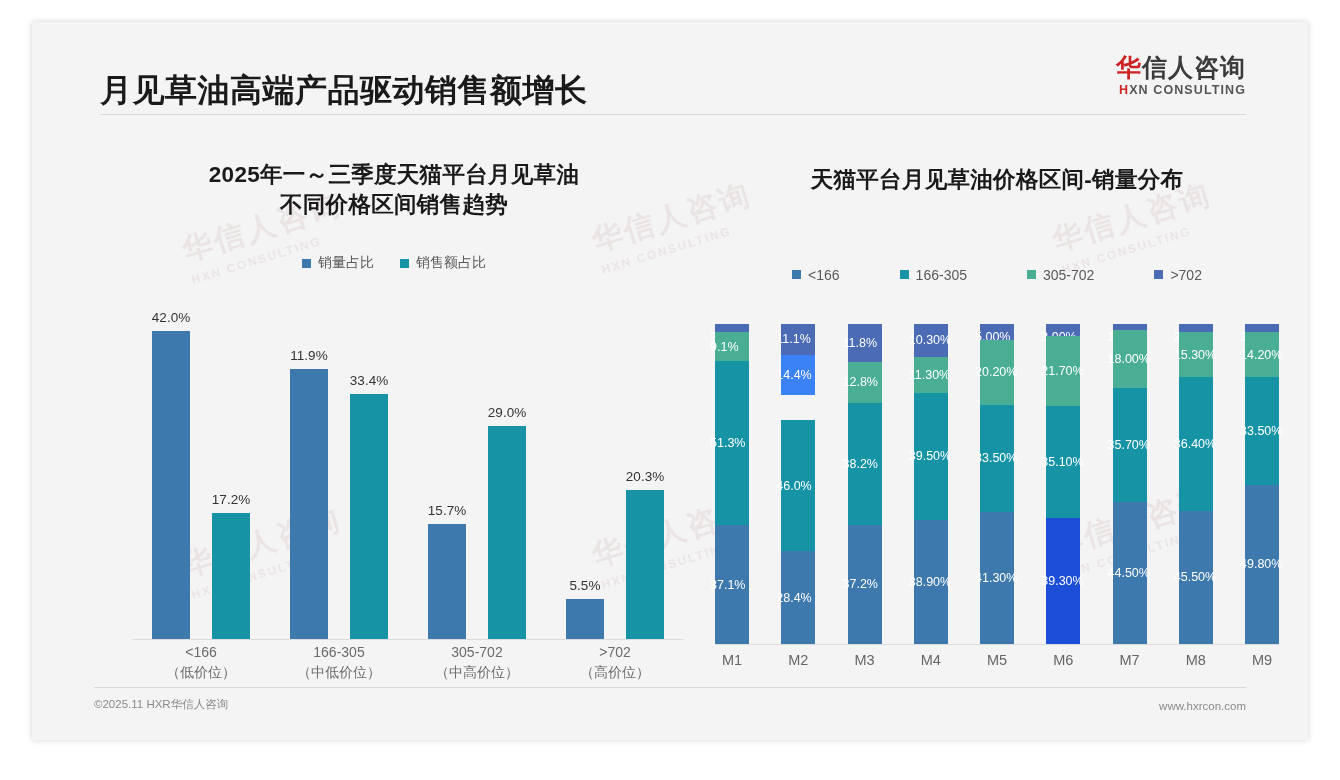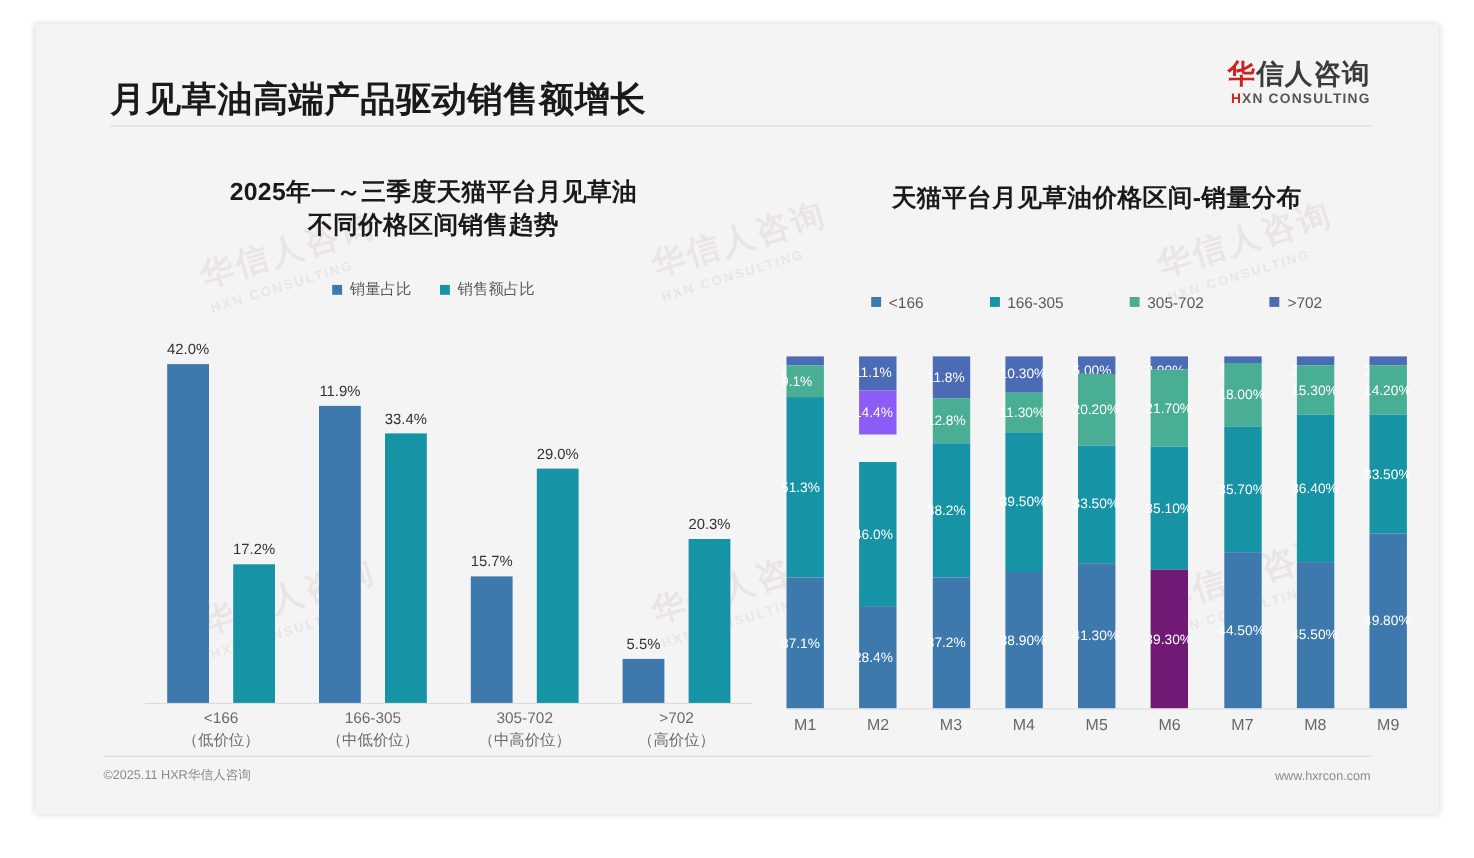--- a/index.html
+++ b/index.html
@@ -285,21 +285,21 @@
               <span class="seg-val">51.3%</span>
             </div>
             <div class="seg" style="height: 118.72px; background: rgb(61, 121, 173);">
               <span class="seg-val">37.1%</span>
             </div>
           </div>
           <div class="stack">
             <div class="seg" style="height: 35.52px; background: rgb(75, 107, 181);">
               <span class="seg-val">11.1%</span>
             </div>
-            <div class="seg" style="height: 46.08px; background: #8b5cf6;">
+            <div class="seg" style="height: 46.08px; background: #3b82f6;">
               <span class="seg-val">14.4%</span>
             </div>
             <div class="seg" style="height: 152px; background: rgb(22, 147, 165); margin-top: 25px;">
               <span class="seg-val">46.0%</span>
             </div>
             <div class="seg" style="height: 107px; background: rgb(61, 121, 173);">
               <span class="seg-val">28.4%</span>
             </div>
           </div>
           <div class="stack">
@@ -347,21 +347,21 @@
           <div class="stack">
             <div class="seg tiny" style="height: 12.48px; background: rgb(75, 107, 181);">
               <span class="seg-val">3.90%</span>
             </div>
             <div class="seg" style="height: 69.44px; background: rgb(74, 174, 148);">
               <span class="seg-val">21.70%</span>
             </div>
             <div class="seg" style="height: 112.32px; background: rgb(22, 147, 165);">
               <span class="seg-val">35.10%</span>
             </div>
-            <div class="seg" style="height: 125.76px; background: #701a75;">
+            <div class="seg" style="height: 125.76px; background: #1d4ed8;">
               <span class="seg-val">39.30%</span>
             </div>
           </div>
           <div class="stack">
             <div class="seg tiny" style="height: 6.08px; background: rgb(75, 107, 181);">
               <span class="seg-val">1.90%</span>
             </div>
             <div class="seg" style="height: 57.6px; background: rgb(74, 174, 148);">
               <span class="seg-val">18.00%</span>
             </div>

